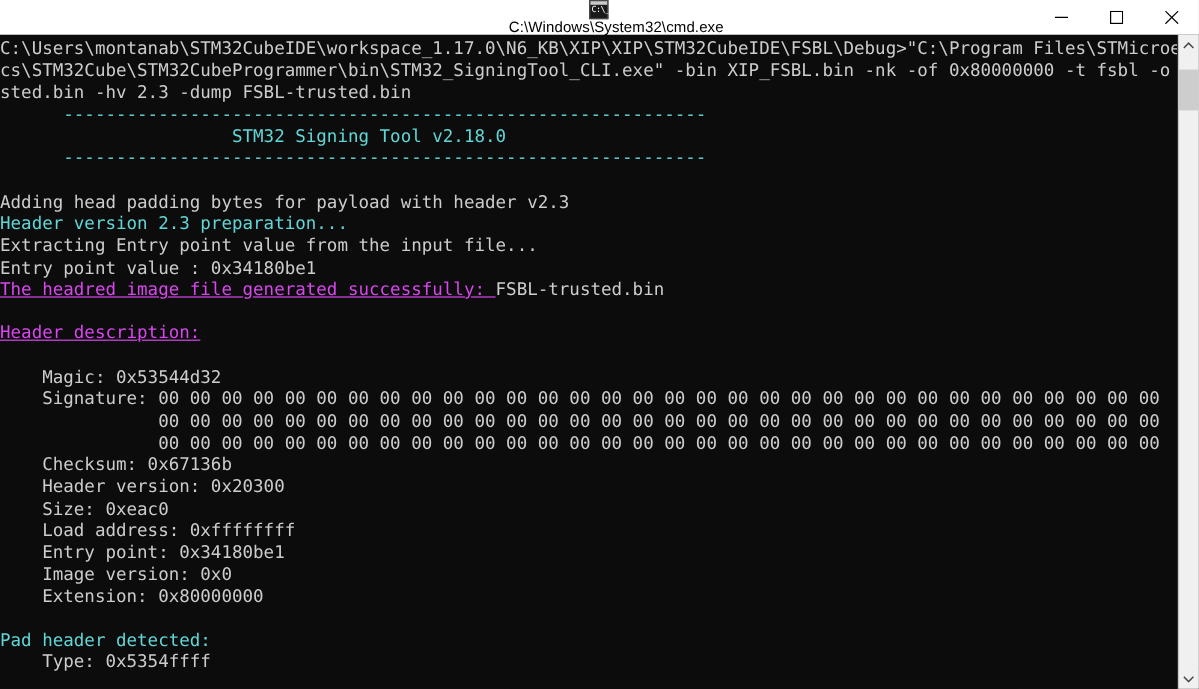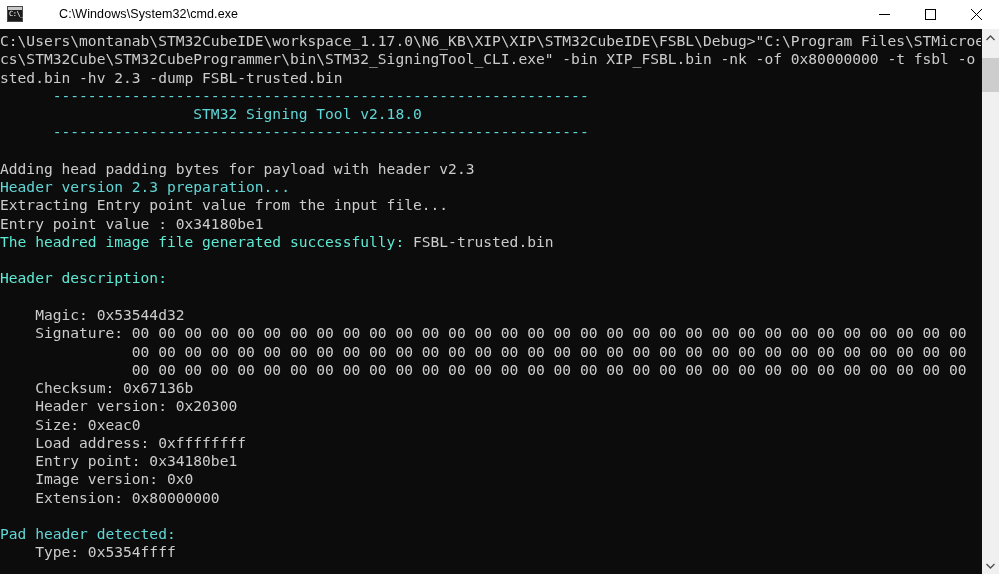--- a/index.html
+++ b/index.html
@@ -24,20 +24,21 @@
 
   
   .titlebar {
     height: 28px;
     min-height: 28px;
     background: #ffffff;
     display: flex;
     align-items: center;
     position: relative;
     border-bottom: 1px solid #ffffff;
+    flex-direction: column;
   }
   .titlebar-icon {
     width: 16px;
     height: 16px;
     margin-left: 7px;
     margin-right: 8px;
     position: relative;
     background: #1a1a1a;
     border: 1px solid #4a4a4a;
     box-sizing: border-box;
@@ -101,21 +102,21 @@
   .console-inner {
     font-family: "DejaVu Sans Mono", monospace;
     font-size: 14.6px;
     line-height: 18.27px;
     white-space: pre;
     color: #cccccc;
     letter-spacing: 0px;
   }
   .line { height: 18.27px; white-space: pre; }
   .c-white  { color: #cccccc; }
-  .c-green  { color: #5eead4; }
+  .c-green  { color: #d946ef; text-decoration: underline; }
   .c-brcyan { color: #61d6d6; }
 
   
   .scrollbar {
     width: 17px;
     min-width: 17px;
     background: #f0f0f0;
     border-left: 1px solid #0c0c0c;
     display: flex;
     flex-direction: column;

